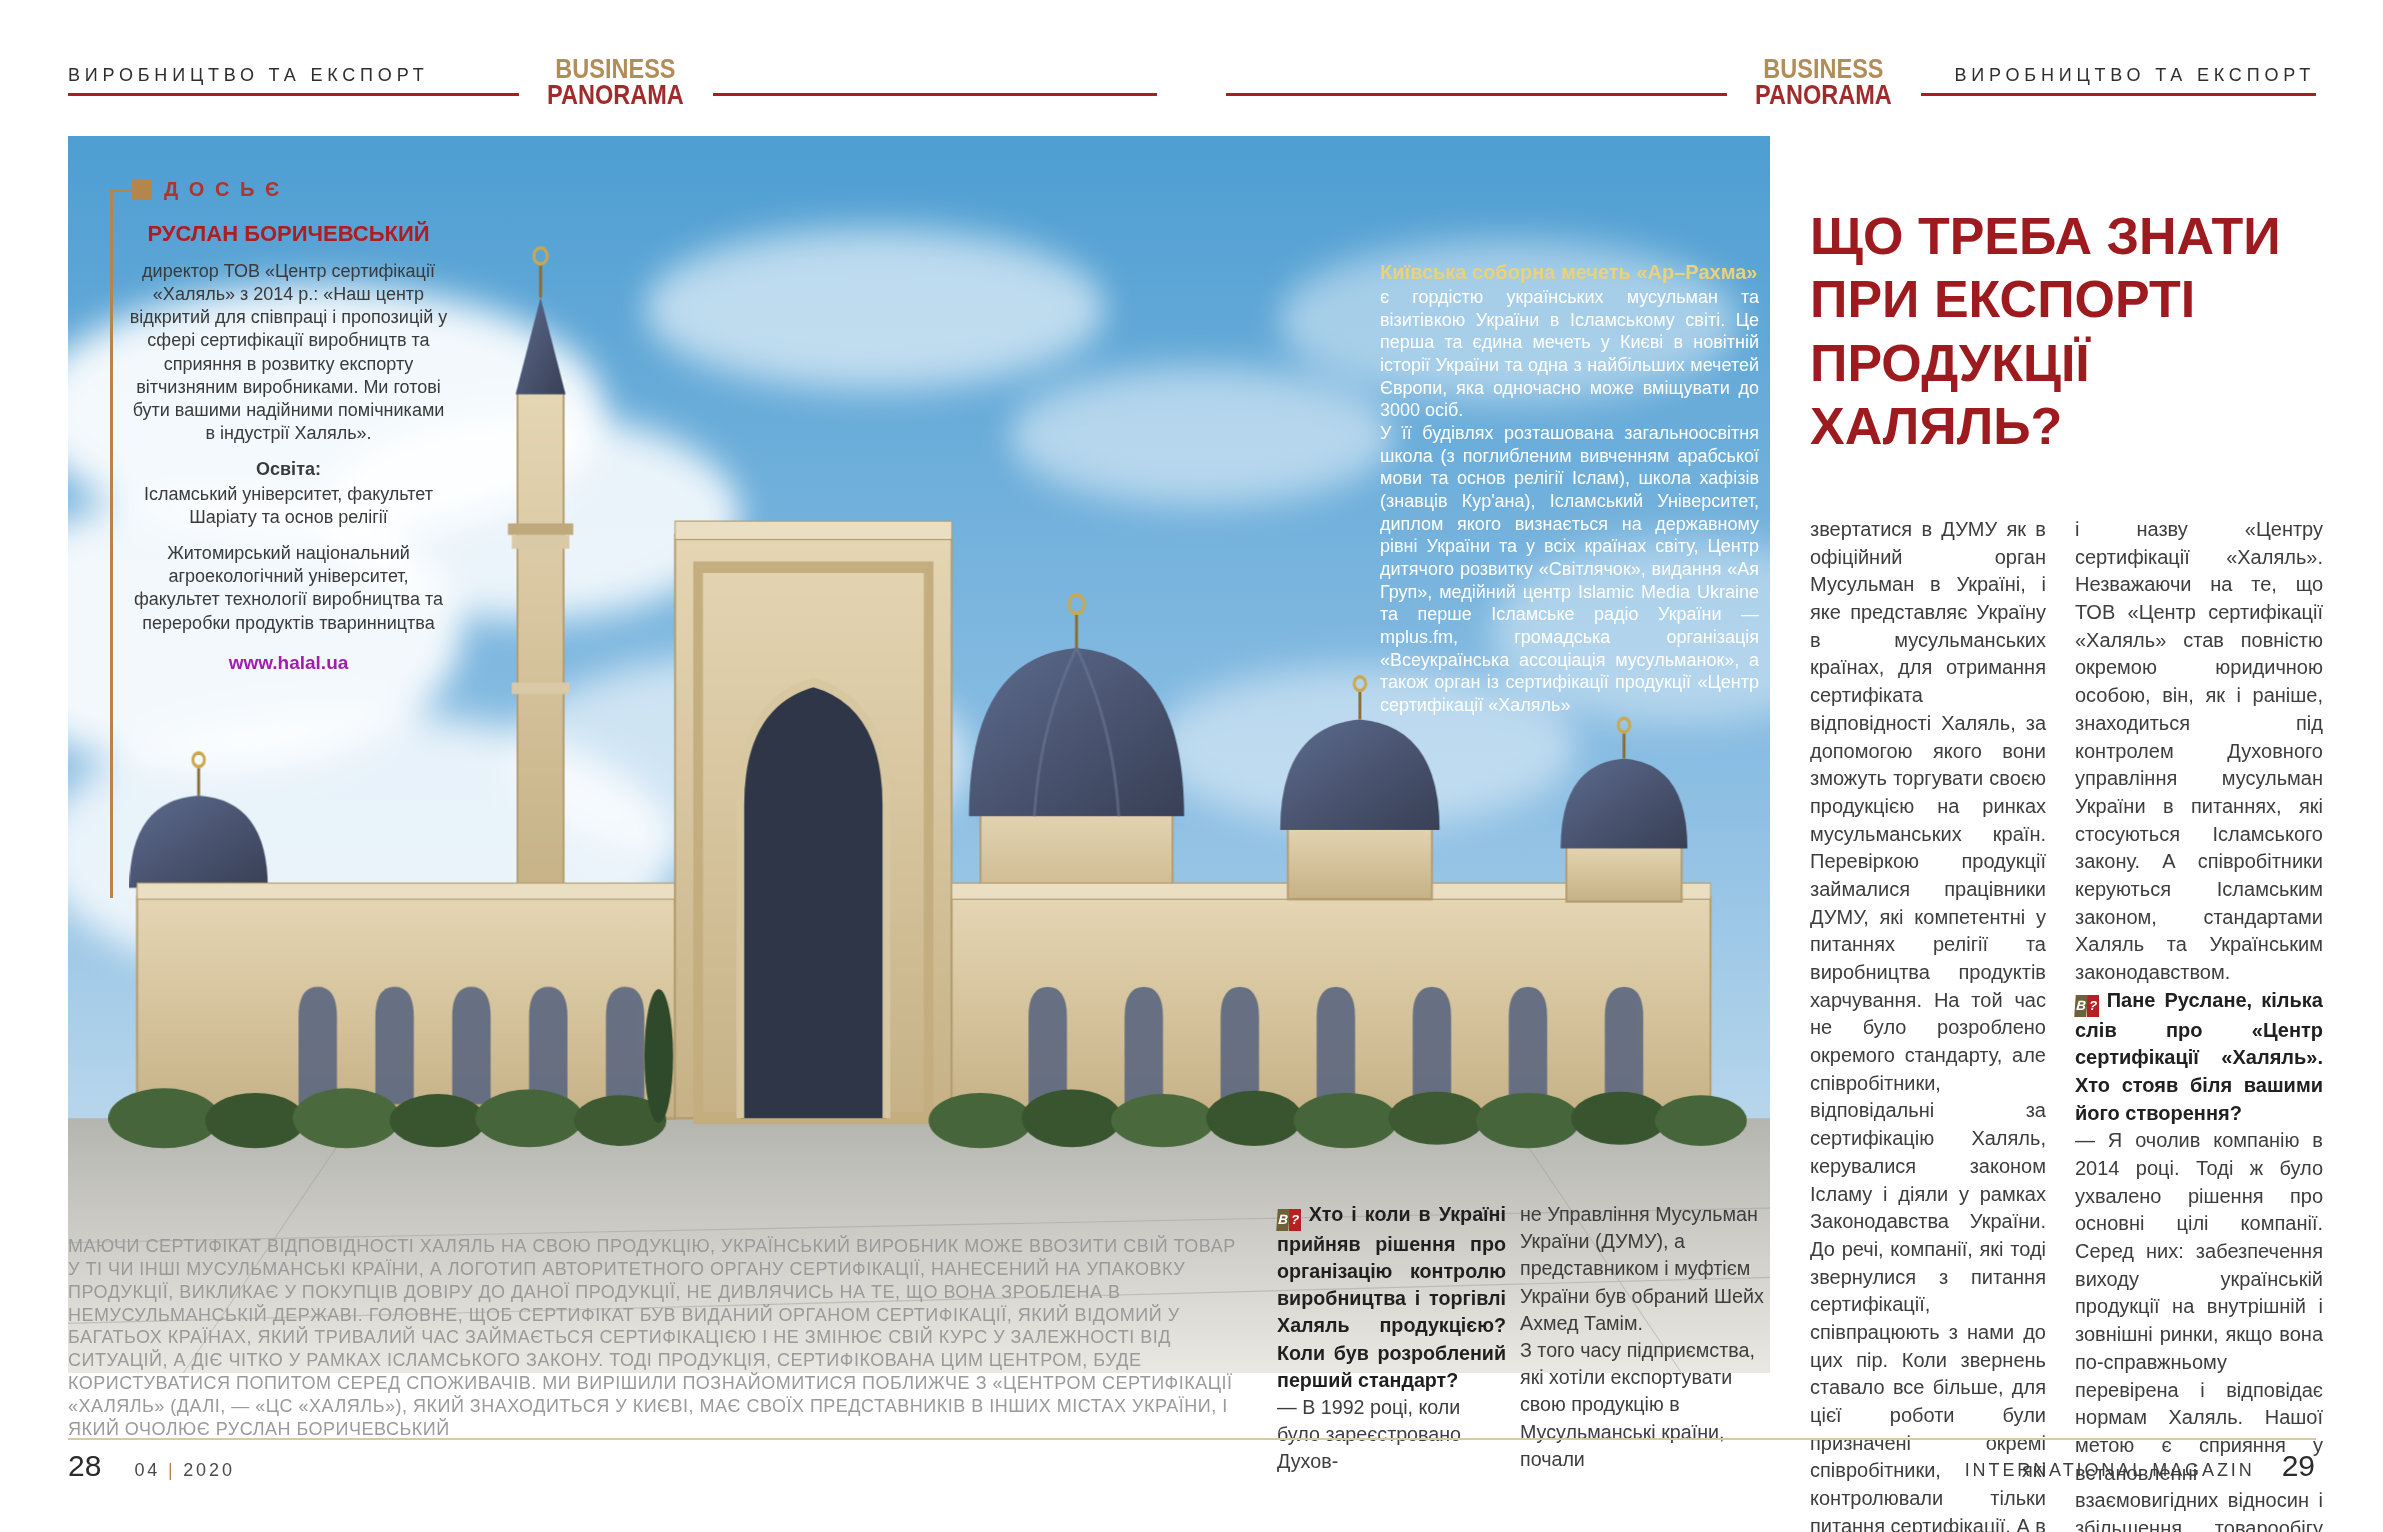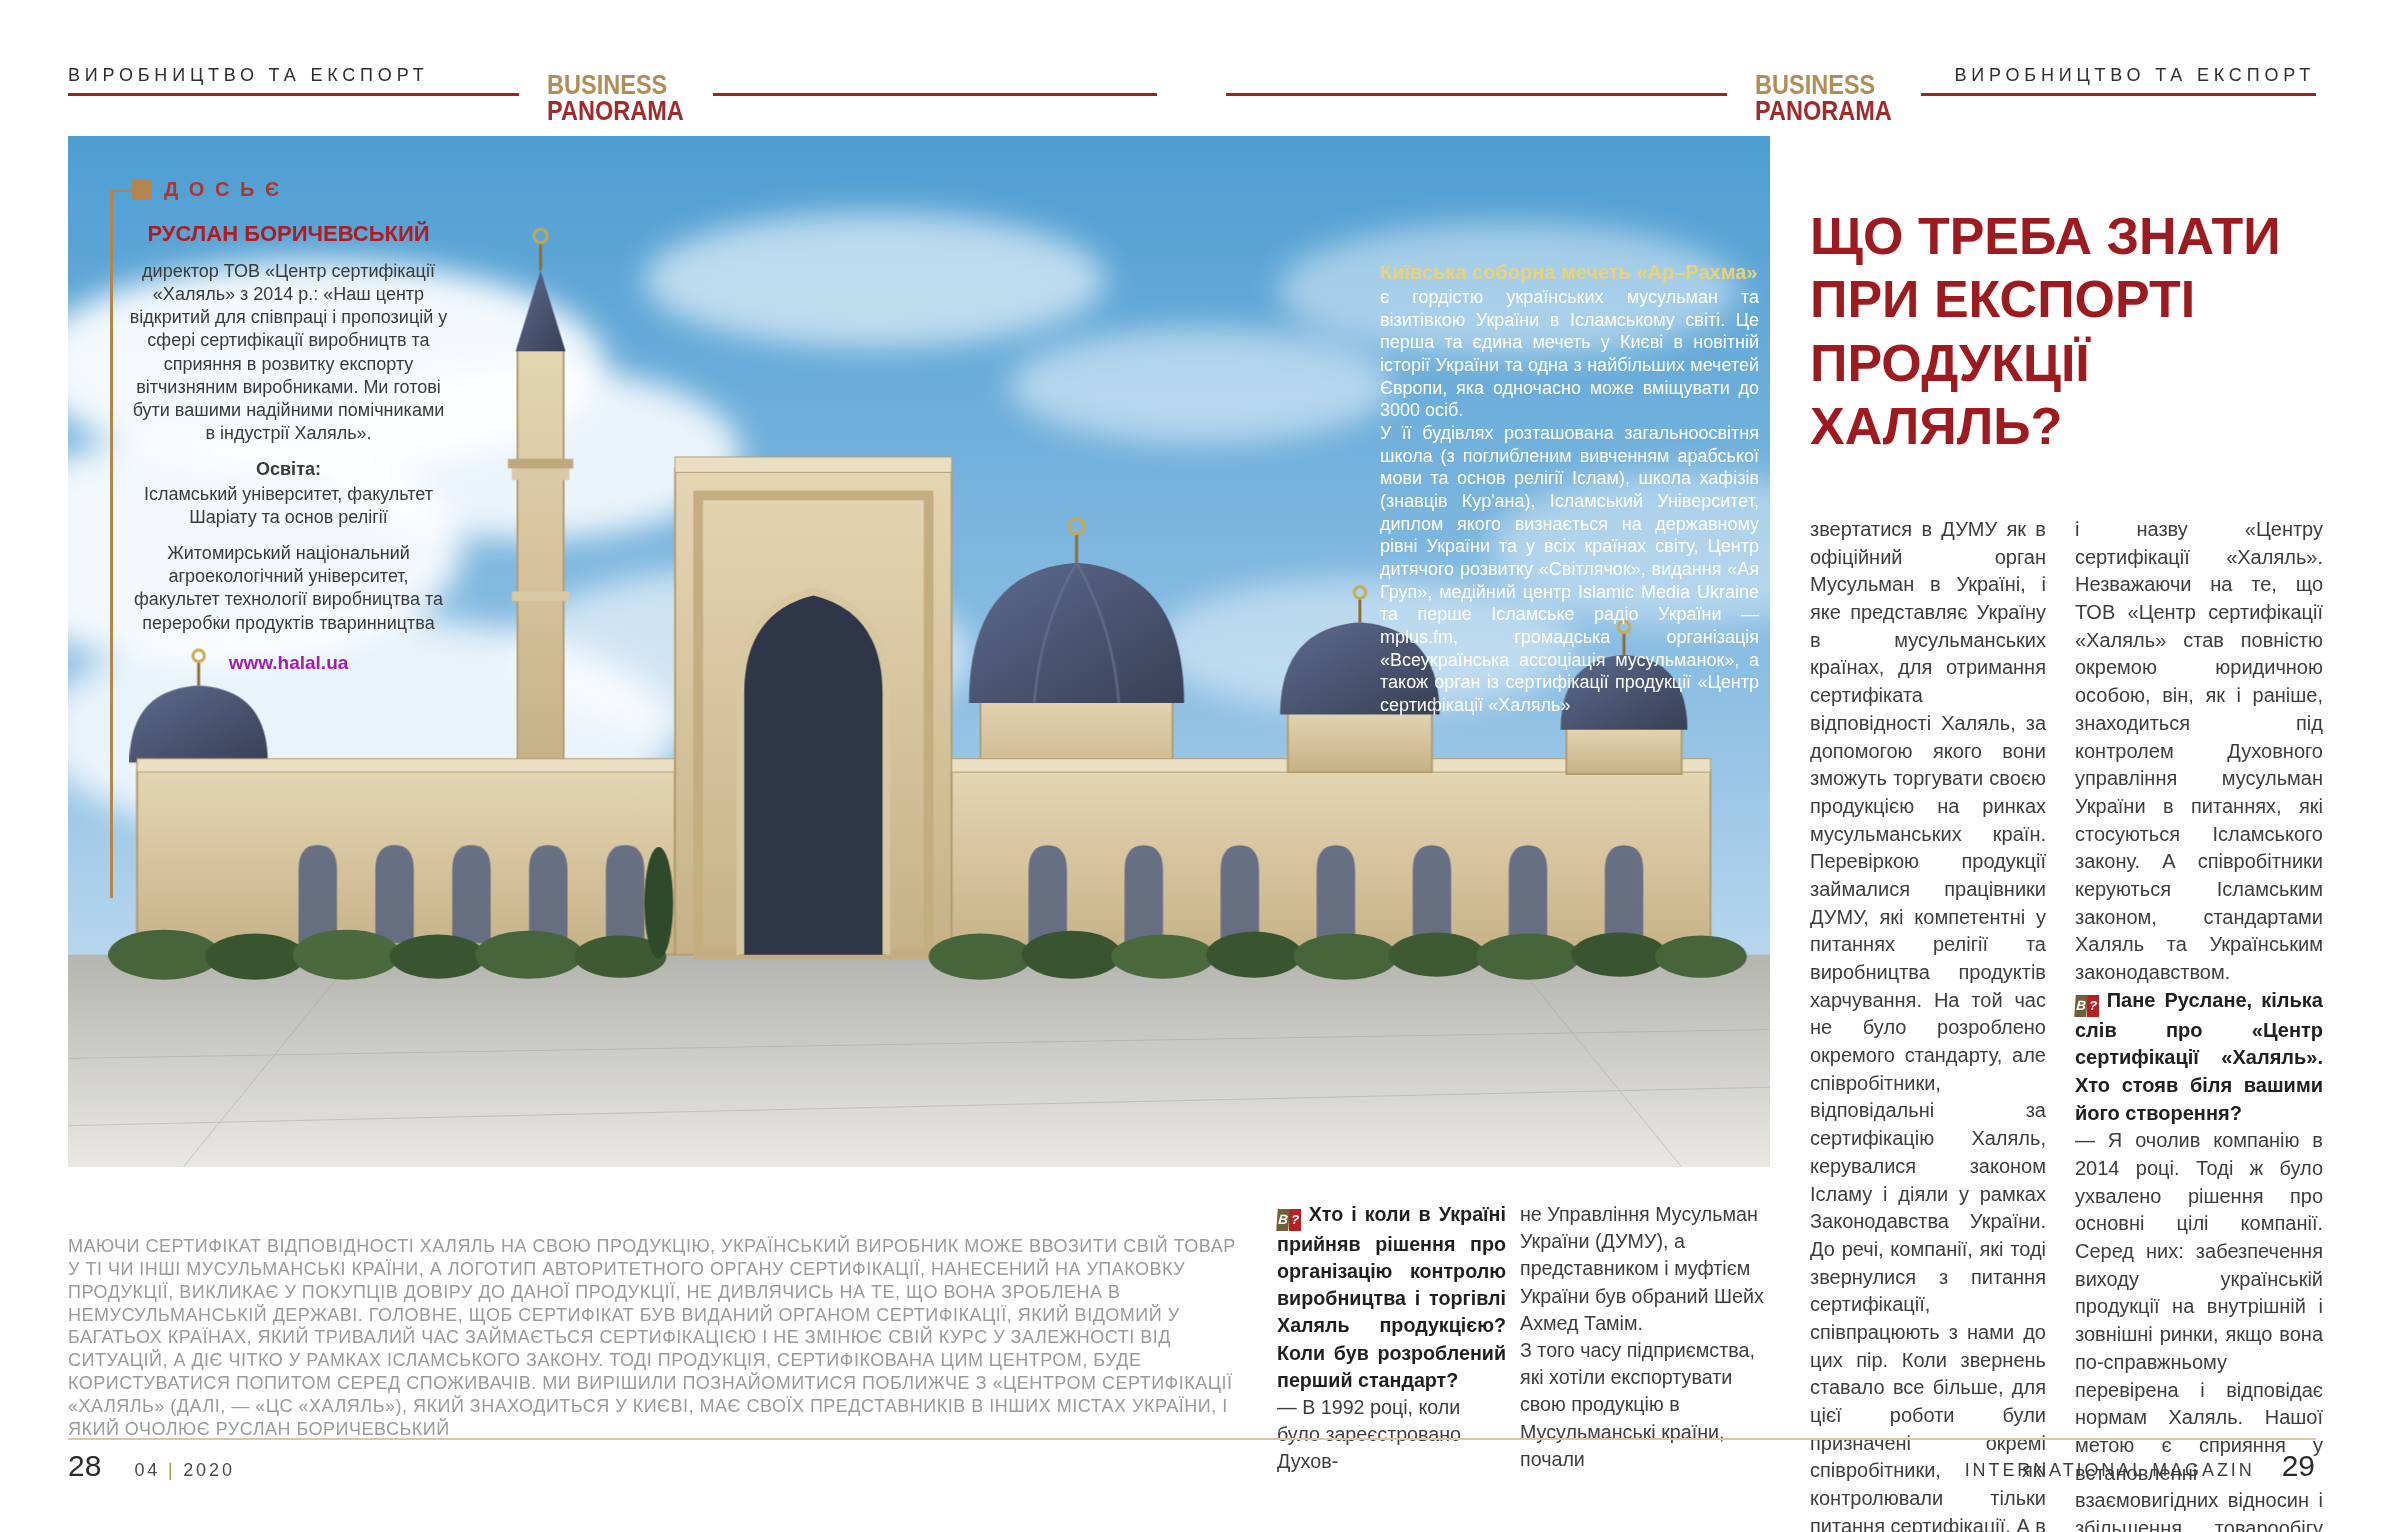--- a/index.html
+++ b/index.html
@@ -4,27 +4,27 @@
 <style>
   html,body{margin:0;padding:0;background:#888;}
   .spread{position:relative;width:2383px;height:1532px;background:#ffffff;
     font-family:"Liberation Sans","DejaVu Sans",sans-serif;color:#3d3d3d;overflow:hidden;}
   .abs{position:absolute;}
   .pre{white-space:pre-line;}
 
   
   .section-label{font-size:18px;letter-spacing:4.8px;color:#2e2e2e;}
   .rule-red{height:2.9px;background:#a6201f;}
-  .logo{position:absolute;top:70px;background:#fff;padding:1.9px 15.4px;text-align:left;line-height:.95;z-index:5;}
+  .logo{position:absolute;top:54px;background:#fff;padding:1.9px 15.4px;text-align:center;line-height:.95;z-index:5;}
   .logo span{display:block;font-weight:700;font-size:28px;transform:scaleX(.84);transform-origin:center;letter-spacing:0;}
   .logo .l1{color:#b18e58;}
   .logo .l2{color:#9f2b2b;}
 
   
-  .photo{left:68px;top:136px;width:1702px;height:1031px;}
+  .photo{left:68px;top:136px;width:1702px;height:1237px;}
   .photo svg{position:absolute;left:0;top:0;width:100%;height:100%;}
 
   
   .dossier-square{left:64px;top:44px;width:20px;height:20px;background:#b5854e;z-index:3;}
   .dossier-hline{left:42px;top:53px;width:22px;height:2.9px;background:#b5854e;z-index:3;}
   .dossier-vline{left:42px;top:53px;width:2.9px;height:709px;background:#b5854e;z-index:3;}
   .dossier-label{left:96px;top:42px;font-size:20px;font-weight:700;letter-spacing:10.6px;color:#ae352b;z-index:3;}
   .dossier-body{left:58px;top:85px;width:325px;z-index:3;text-align:center;}
   .dossier-name{font-size:22px;font-weight:700;color:#ad1d22;margin:0 0 13.4px 0;}
   .dossier-body p{font-size:18px;line-height:1.28;margin:0 0 13.4px 0;color:#3a3a3a;}

